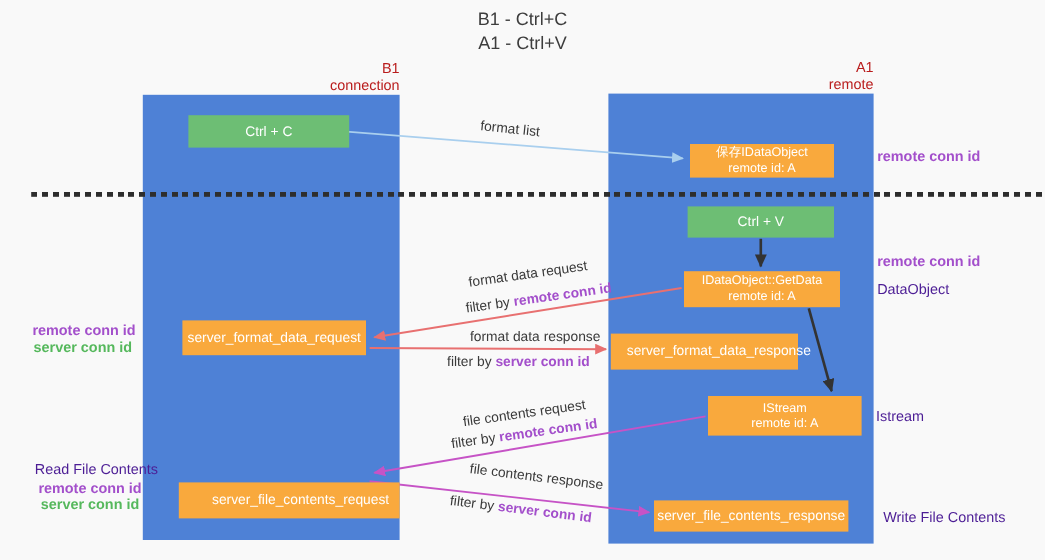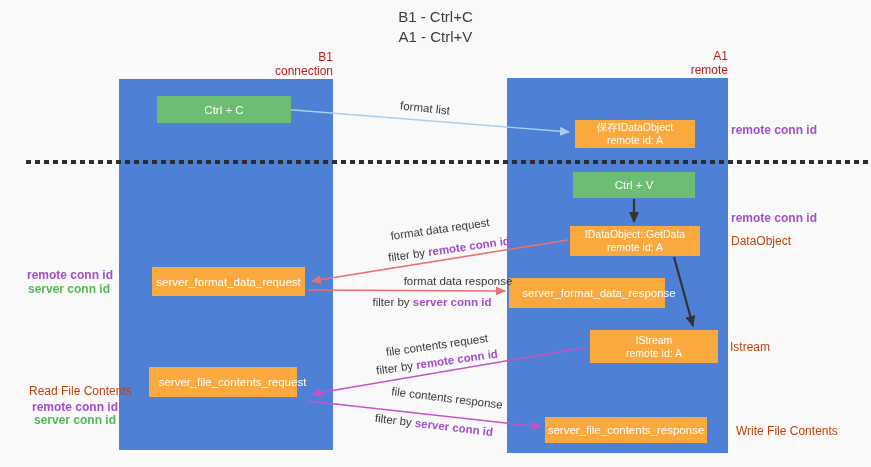--- a/index.html
+++ b/index.html
@@ -30,21 +30,21 @@
   .node.green{background:#6dbe74;}
   .node .two-line{font-size:10.5px;line-height:13px;}
   .single{font-size:11.5px;}
   .alabel{
     position:absolute;white-space:nowrap;font-size:11.5px;color:#3a3a3a;
     transform:translate(-50%,-50%);
   }
   .alabel.rot-n8{transform:translate(-50%,-50%) rotate(-8deg);}
   .alabel.rot-p7{transform:translate(-50%,-50%) rotate(7deg);}
   .hl-purple{color:#a34fcb;font-weight:bold;}
-  .side-label{position:absolute;white-space:nowrap;font-size:12px;color:#c2410c;}
+  .side-label{position:absolute;white-space:nowrap;font-size:12px;color:#4c1d95;}
   .side-label.purple{color:#a34fcb;font-weight:bold;}
   .side-label.green{color:#55b85c;font-weight:bold;}
 </style>
 </head>
 <body>
 
 <div class="canvas">
 
   <div class="title">
     <div>B1 - Ctrl+C</div>
@@ -119,40 +119,40 @@
     <span>server_format_data_response</span>
   </div>
 
   <div class="node orange" style="left:590px;top:330px;width:128px;height:33px;">
     <div class="two-line">
       <div>IStream</div>
       <div>remote id: A</div>
     </div>
   </div>
 
-  <div class="node orange single" style="left:149px;top:367px;width:148px;height:30px;padding-left:19px;">
+  <div class="node orange single" style="left:149px;top:402px;width:184px;height:30px;padding-left:19px;">
     <span>server_file_contents_request</span>
   </div>
 
   <div class="node orange single" style="left:545px;top:417px;width:162px;height:26px;">
     <span>server_file_contents_response</span>
   </div>
 
   <div class="alabel" style="left:425px;top:108px;transform:translate(-50%,-50%) rotate(6deg);">
     <span>format list</span>
   </div>
 
   <div class="alabel rot-n8" style="left:440px;top:229px;">
     <span>format data request</span>
   </div>
   <div class="alabel rot-n8" style="left:449px;top:249px;">
     <span>filter by</span> <span class="hl-purple">remote conn id</span>
   </div>
 
-  <div class="alabel" style="left:440px;top:281px;padding-left:36px;">
+  <div class="alabel" style="left:428px;top:281px;padding-left:36px;">
     <span>format data response</span>
   </div>
   <div class="alabel" style="left:432px;top:302px;">
     <span>filter by</span> <span class="hl-purple">server conn id</span>
   </div>
 
   <div class="alabel rot-n8" style="left:437px;top:345px;">
     <span>file contents request</span>
   </div>
   <div class="alabel rot-n8" style="left:437px;top:362px;">

